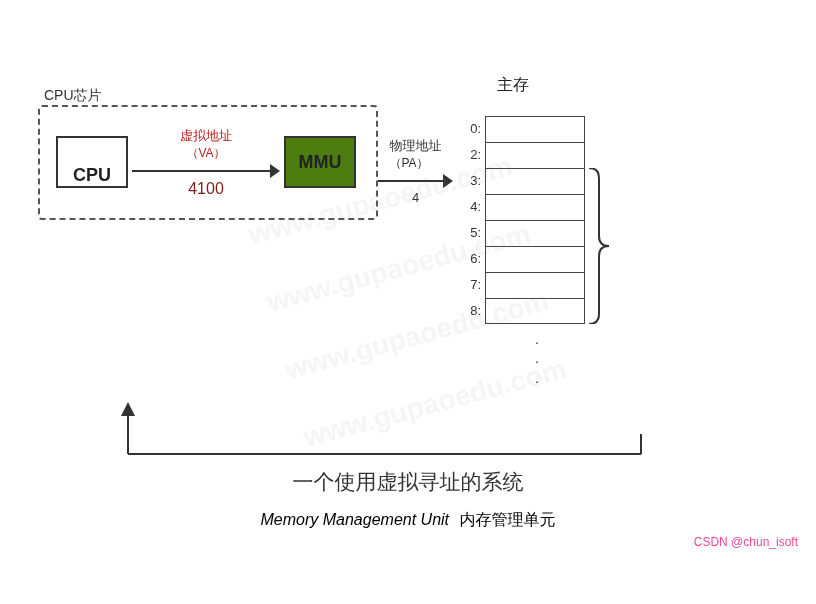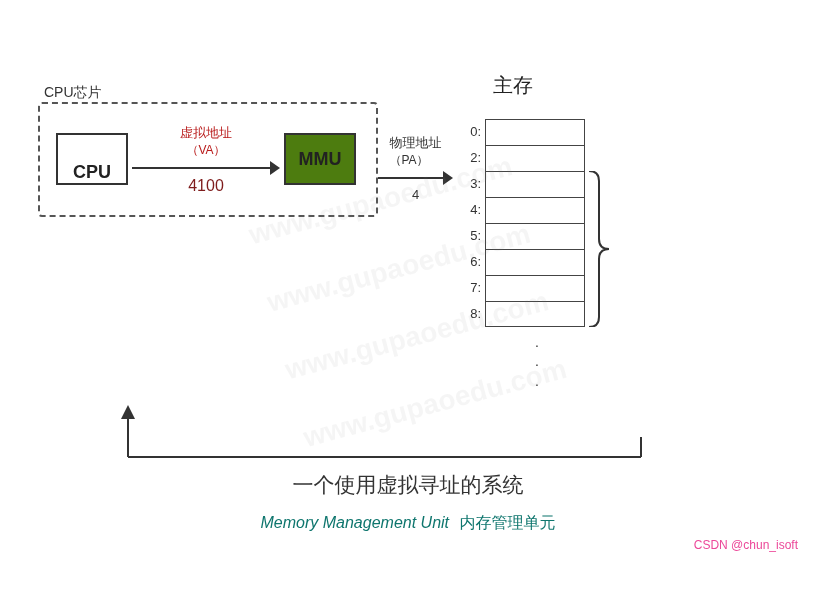--- a/index.html
+++ b/index.html
@@ -144,21 +144,21 @@
 
     
     .memory-section {
       display: flex;
       flex-direction: column;
       align-items: flex-start;
       margin-left: 0;
       position: relative;
     }
     .memory-title {
-      font-size: 20px;
+      font-size: 16px;
       color: #222;
       text-align: center;
       width: 120px;
       margin-bottom: 20px;
     }
     .memory-row {
       display: flex;
       align-items: center;
     }
     .memory-addr {
@@ -218,21 +218,21 @@
 
     .bottom-caption {
       font-size: 21px;
       color: #333;
       margin-top: 8px;
       text-align: center;
     }
 
     .footer-label {
       font-size: 16px;
-      color: #0f766e;
+      color: #000000;
       margin-top: 12px;
       text-align: center;
     }
   </style>
 </head>
 <body>
 
 <div class="diagram-container">
 
   <div class="diagram-wrapper">

